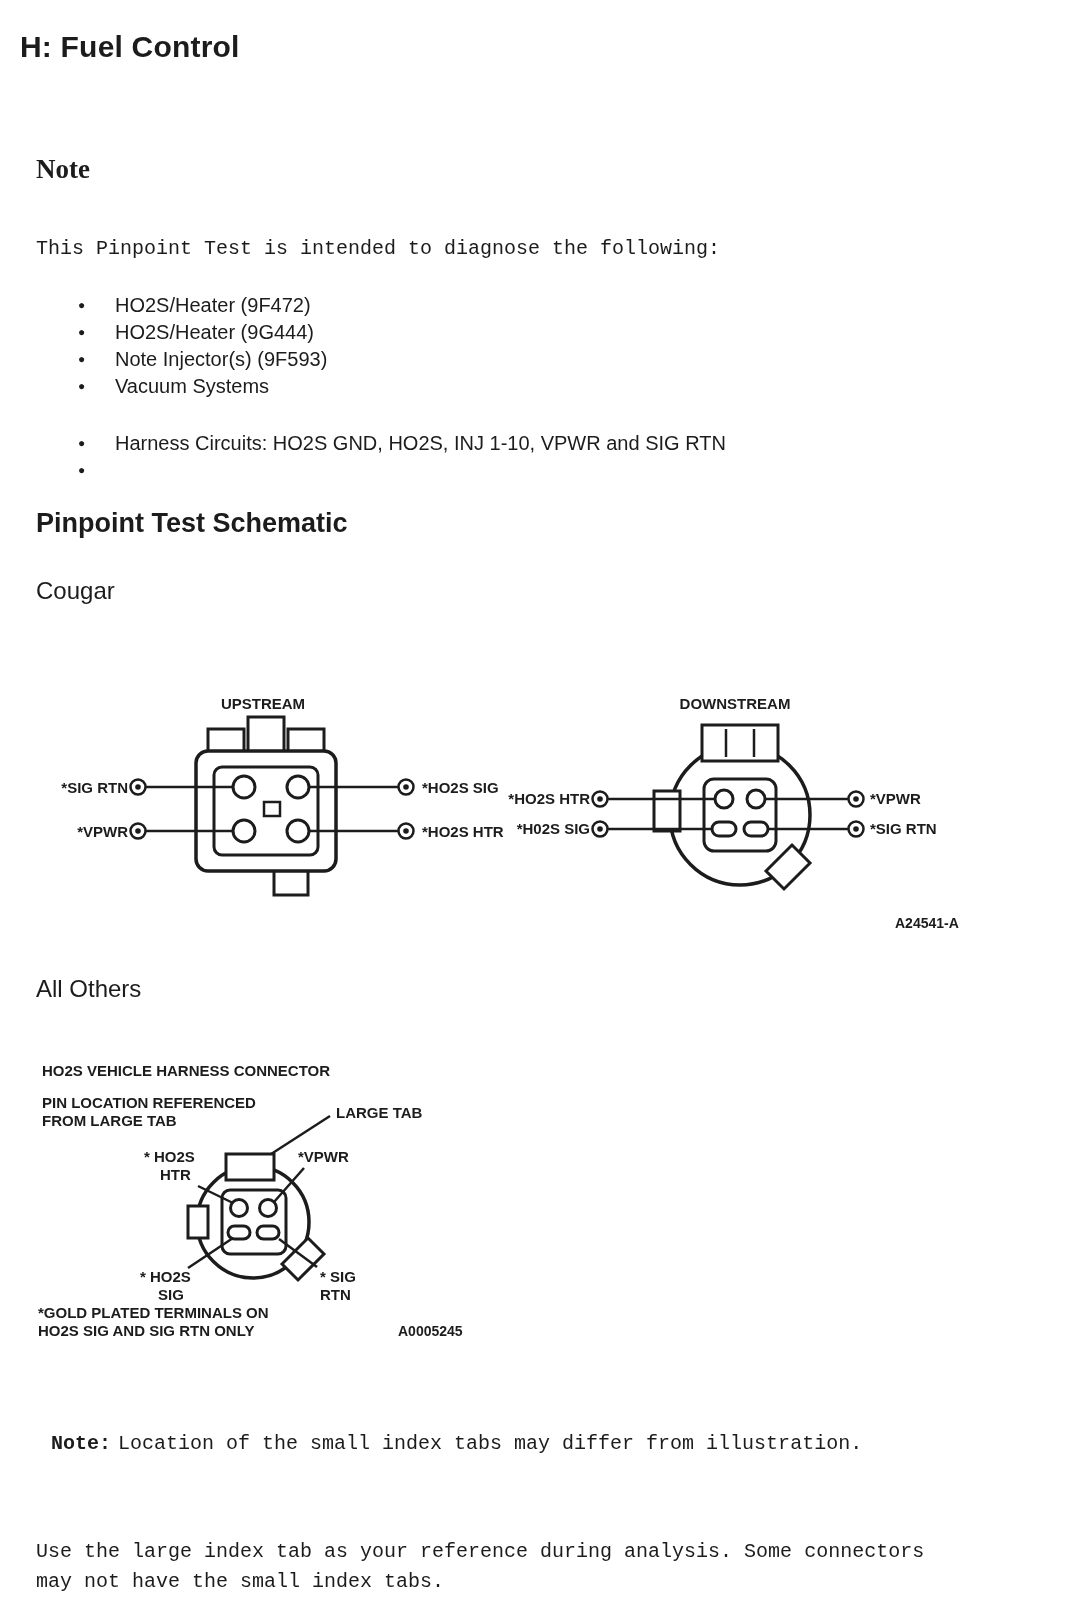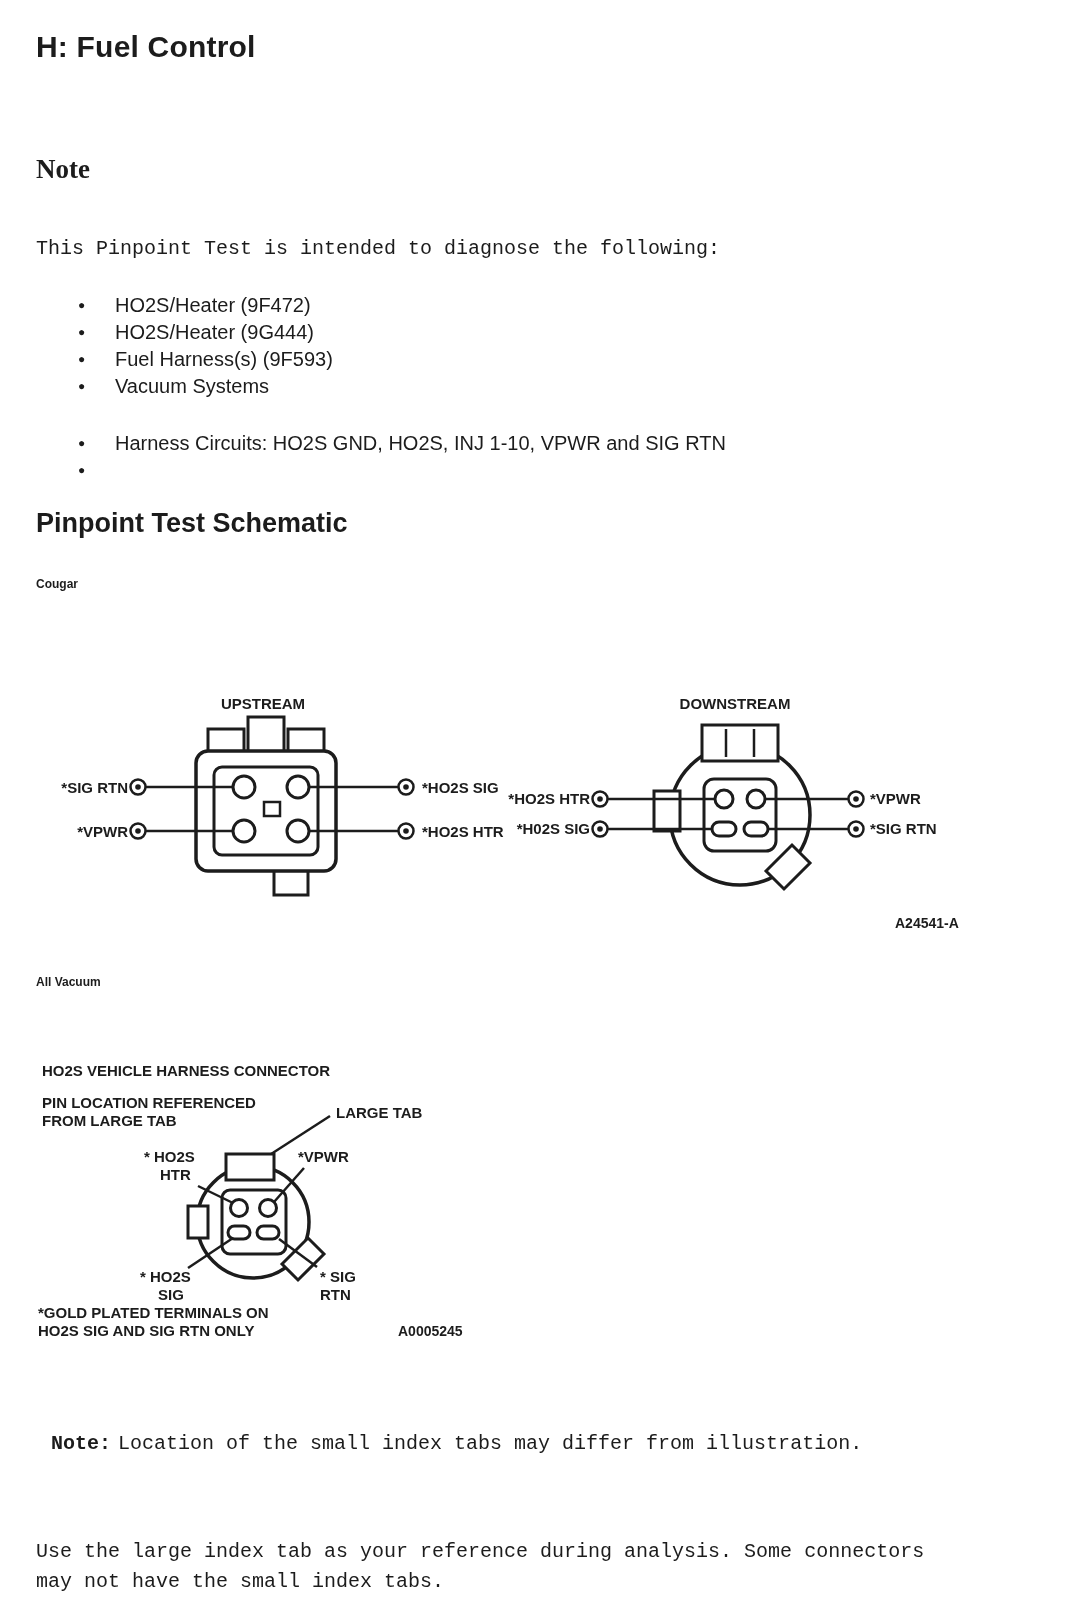--- a/index.html
+++ b/index.html
@@ -6,21 +6,21 @@
   html, body { width:1088px; height:1610px; background:#ffffff; }
   body {
     position:relative;
     overflow:hidden;
     font-family:"Liberation Sans", sans-serif;
     color:#1c1c1c;
   }
   .abs { position:absolute; }
   .title { font-size:30px; font-weight:bold; line-height:1.25; letter-spacing:0.2px; }
   .h2 { font-size:27px; font-weight:bold; }
-  .h3 { font-size:12px; font-weight:bold; }
+  .h3 { font-size:24px; font-weight:normal; }
   .body-text { font-size:20px;font-family:Liberation Mono, monospace; }
   .b { font-weight:bold; }
   ul.bullets { list-style:none; }
   ul.bullets li { display:flex; align-items:flex-start; font-size:20px; line-height:27px; }
   ul.bullets .dot { width:37px; font-size:12px; line-height:27px; flex:0 0 37px; }
   .footer-par { width:930px; line-height:30px; }
   .note-line span + span { margin-left:7px; }
 
   
   svg text { font-family:"Liberation Sans", sans-serif; font-weight:bold; font-size:15px; fill:#1c1c1c; }
@@ -28,40 +28,40 @@
   .ln  { fill:#ffffff; stroke:#1c1c1c; stroke-width:3; }
   .lw4 { stroke-width:3.5; }
   .lw2 { stroke-width:2.5; }
   .wire { stroke:#1c1c1c; stroke-width:2.5; fill:none; }
   .dotf { fill:#1c1c1c; stroke:none; }
   .ring { fill:#ffffff; stroke:#1c1c1c; stroke-width:2.5; }
 </style>
 </head>
 <body>
 
-<div class="abs title" style="left:36px; top:28px;">
+<div class="abs title" style="left:20px; top:28px;">
   <div>H: Fuel Control</div>
 </div>
 
 <div class="abs h2" style="left:36px; top:154px;font-family:Liberation Serif, serif;">Note</div>
 
 <div class="abs body-text" style="left:36px; top:237px;">This Pinpoint Test is intended to diagnose the following:</div>
 
 <ul class="abs bullets" style="left:78px; top:292px;">
   <li>
       <span class="dot">●</span>
       <span>HO2S/Heater (9F472)</span>
     </li>
   <li>
       <span class="dot">●</span>
       <span>HO2S/Heater (9G444)</span>
     </li>
   <li>
       <span class="dot">●</span>
-      <span>Fuel Harness(s) (9F593)</span>
+      <span>Note Injector(s) (9F593)</span>
     </li>
   <li>
       <span class="dot">●</span>
       <span>Vacuum Systems</span>
     </li>
 </ul>
 
 <ul class="abs bullets" style="left:78px; top:430px;">
   <li>
       <span class="dot">●</span>
@@ -147,21 +147,21 @@
 
     <text x="550" y="121" text-anchor="end">*HO2S HTR</text>
     <text x="550" y="151" text-anchor="end">*H02S SIG</text>
     <text x="830" y="121">*VPWR</text>
     <text x="830" y="151">*SIG RTN</text>
   </g>
 
   <text x="855" y="245" class="fig">A24541-A</text>
 </svg>
 
-<div class="abs h3" style="left:36px; top:975px;">All Vacuum</div>
+<div class="abs h3" style="left:36px; top:975px;">All Others</div>
 
 <svg class="abs" style="left:36px; top:1056px;" width="520" height="300" viewBox="0 0 520 300">
 
   <text x="6" y="20">HO2S VEHICLE HARNESS CONNECTOR</text>
   <text x="6" y="52">PIN LOCATION REFERENCED</text>
   <text x="6" y="70">FROM LARGE TAB</text>
 
   <text x="300" y="62">LARGE TAB</text>
   <line x1="294" y1="60" x2="232" y2="100" class="wire"></line>
 

